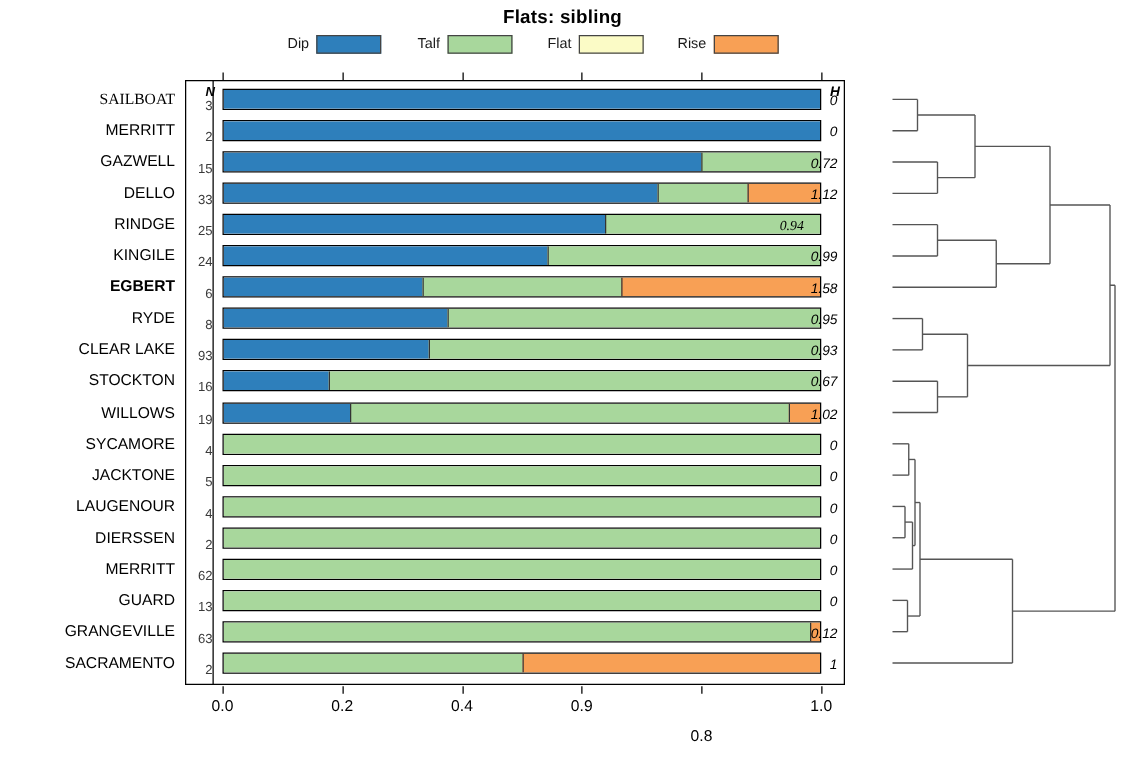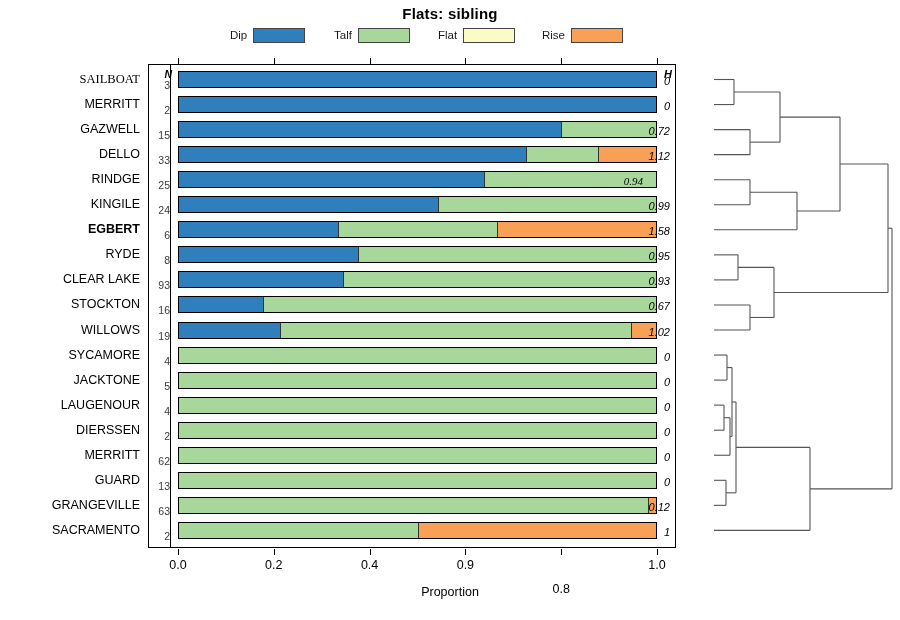--- a/index.html
+++ b/index.html
@@ -234,21 +234,20 @@
       <div class="top-tick abs" style="left: 465.4px; top: 58px;"></div>
       <div class="tick-label abs" style="left: 445.4px; top: 558px;">0.9</div>
       <div class="tick-mark abs" style="left: 561.2px; top: 549px;"></div>
       <div class="top-tick abs" style="left: 561.2px; top: 58px;"></div>
       <div class="tick-label abs" style="left: 541.2px; top: 558px; margin-top: 24px;">0.8</div>
       <div class="tick-mark abs" style="left: 657px; top: 549px;"></div>
       <div class="top-tick abs" style="left: 657px; top: 58px;"></div>
       <div class="tick-label abs" style="left: 637px; top: 558px;">1.0</div>
     </div>
 
-  <div class="abs" id="x-axis-title">Proportion</div>
 
   <svg id="dendro" class="abs" viewBox="0 0 205 484" width="205" height="484">
       <path d="M22 15.5 L42 15.5" stroke="#555" stroke-width="1.1" fill="none"></path>
       <path d="M22 40.55 L42 40.55" stroke="#555" stroke-width="1.1" fill="none"></path>
       <path d="M42 15.5 L42 40.55" stroke="#555" stroke-width="1.1" fill="none"></path>
       <path d="M22 65.6 L58 65.6" stroke="#555" stroke-width="1.1" fill="none"></path>
       <path d="M22 90.65 L58 90.65" stroke="#555" stroke-width="1.1" fill="none"></path>
       <path d="M58 65.6 L58 90.65" stroke="#555" stroke-width="1.1" fill="none"></path>
       <path d="M42 28.025 L88 28.025" stroke="#555" stroke-width="1.1" fill="none"></path>
       <path d="M58 78.125 L88 78.125" stroke="#555" stroke-width="1.1" fill="none"></path>

